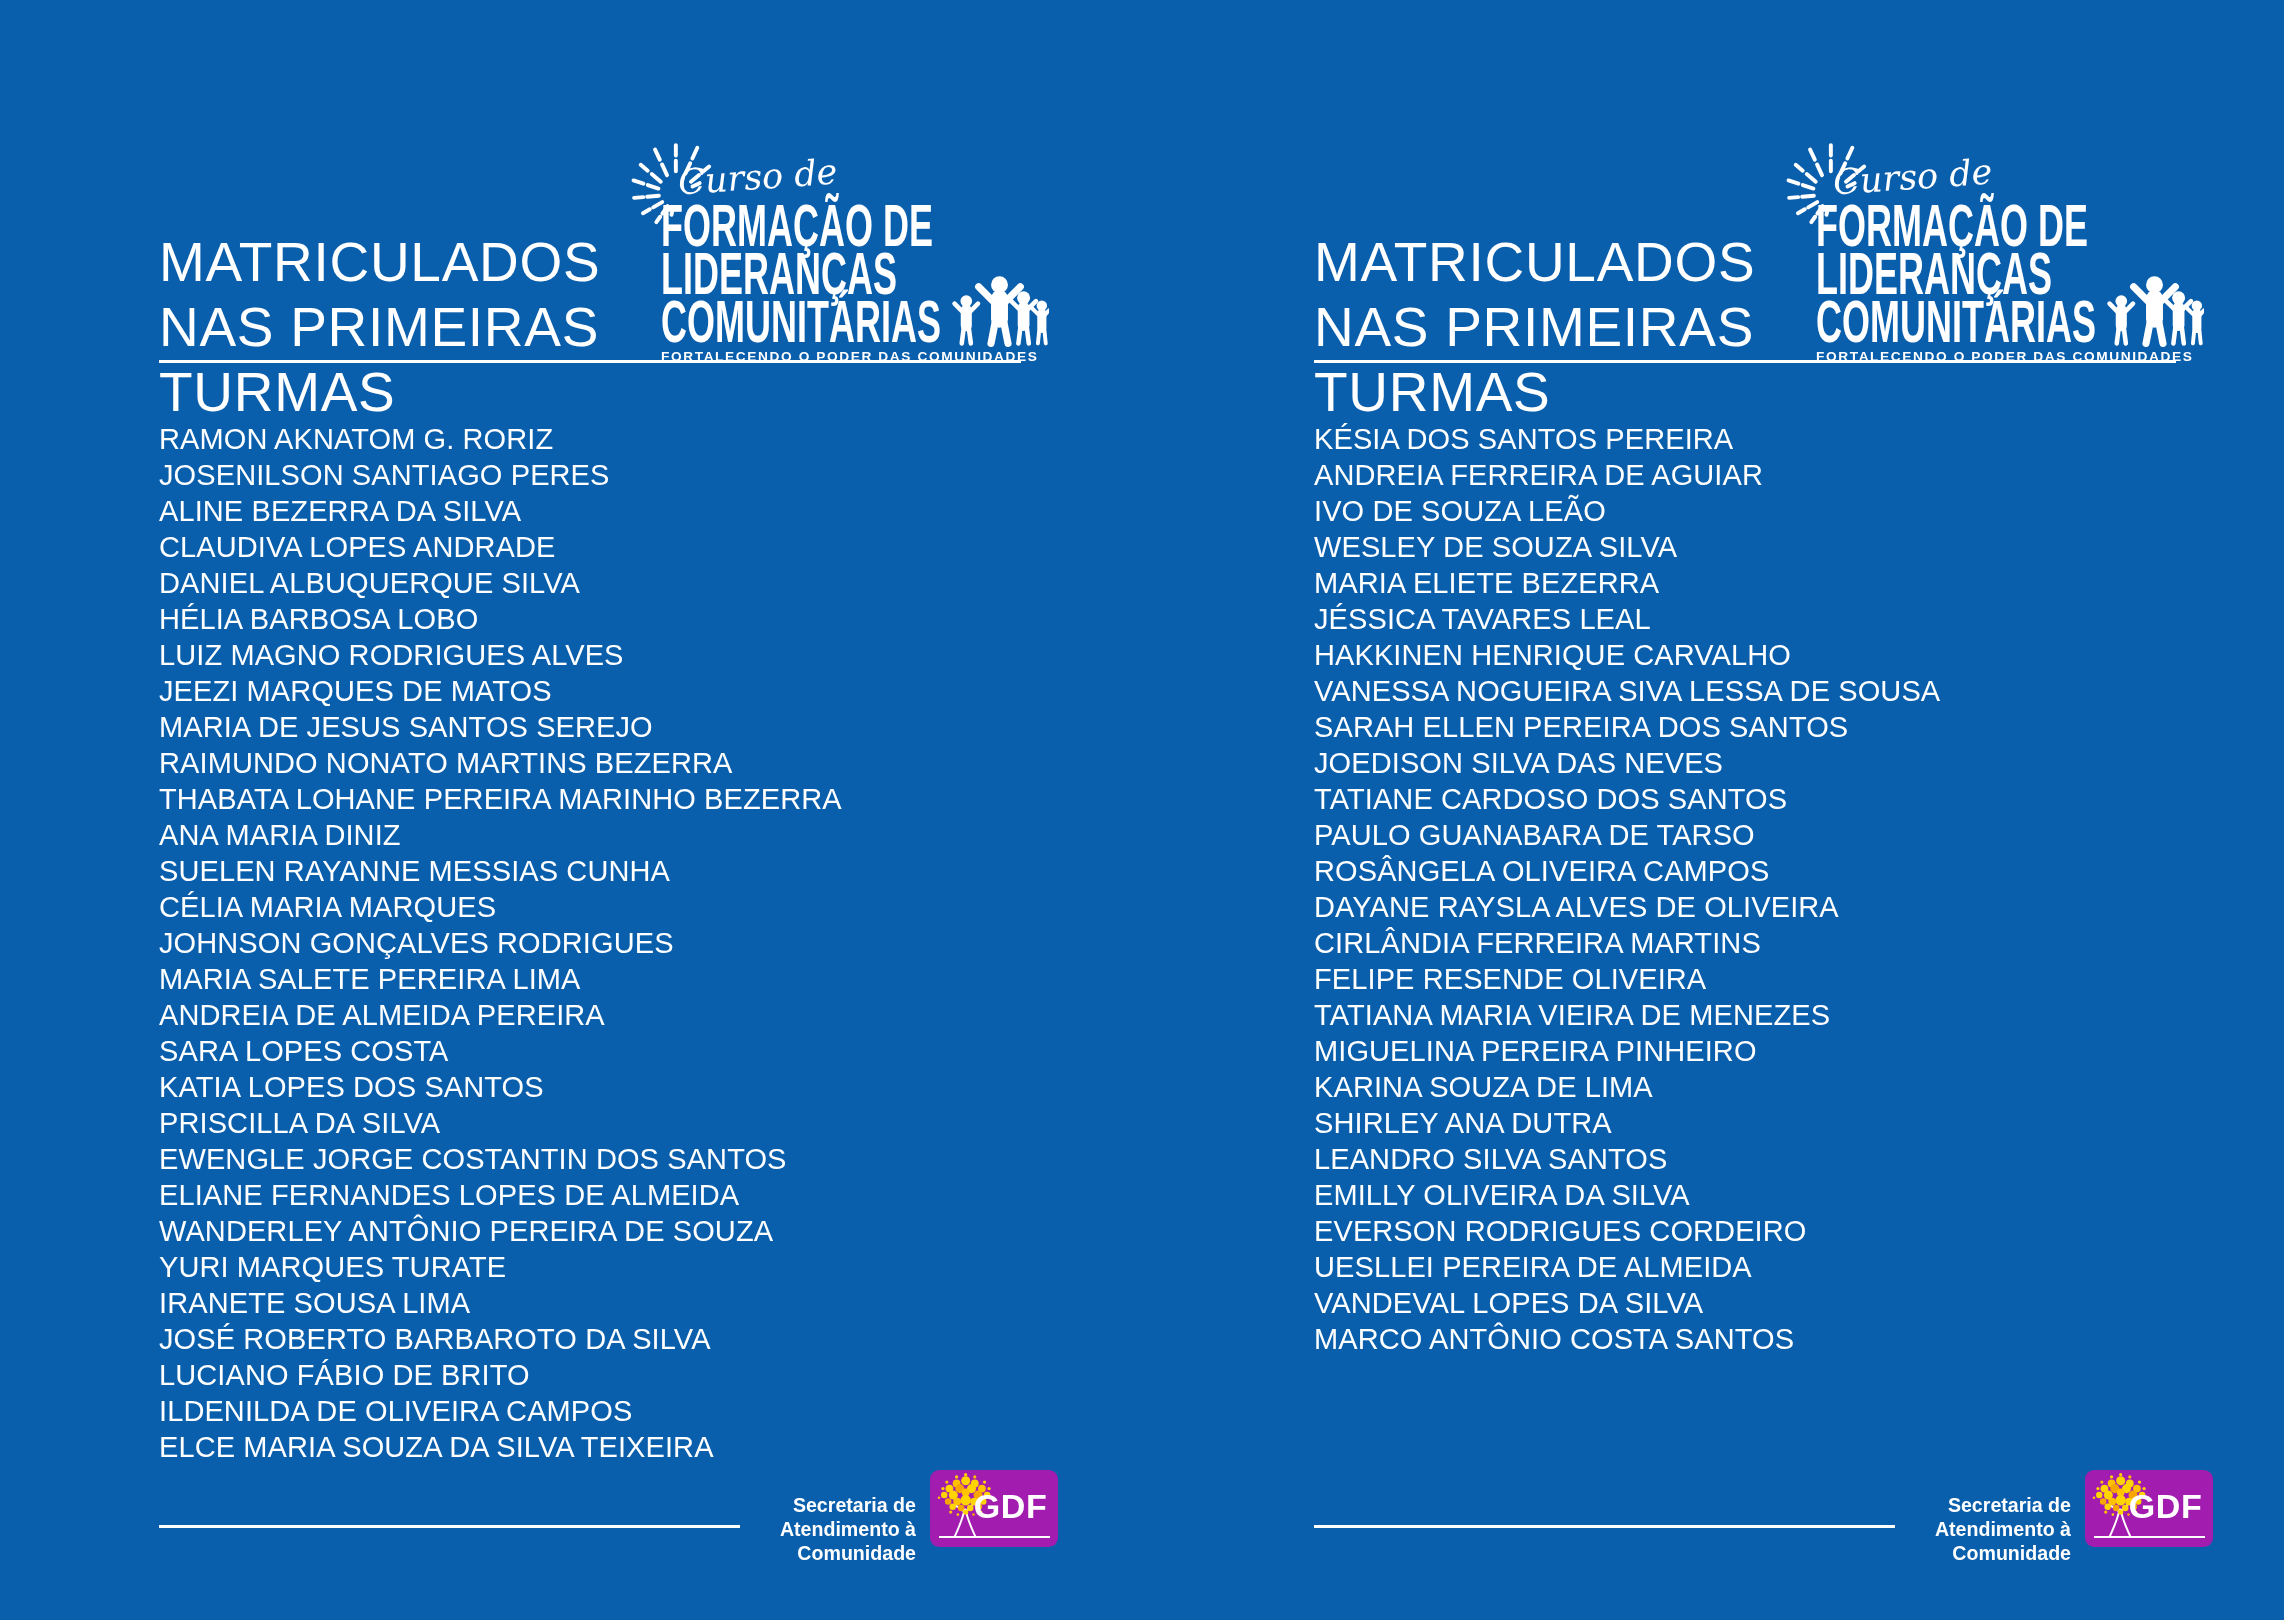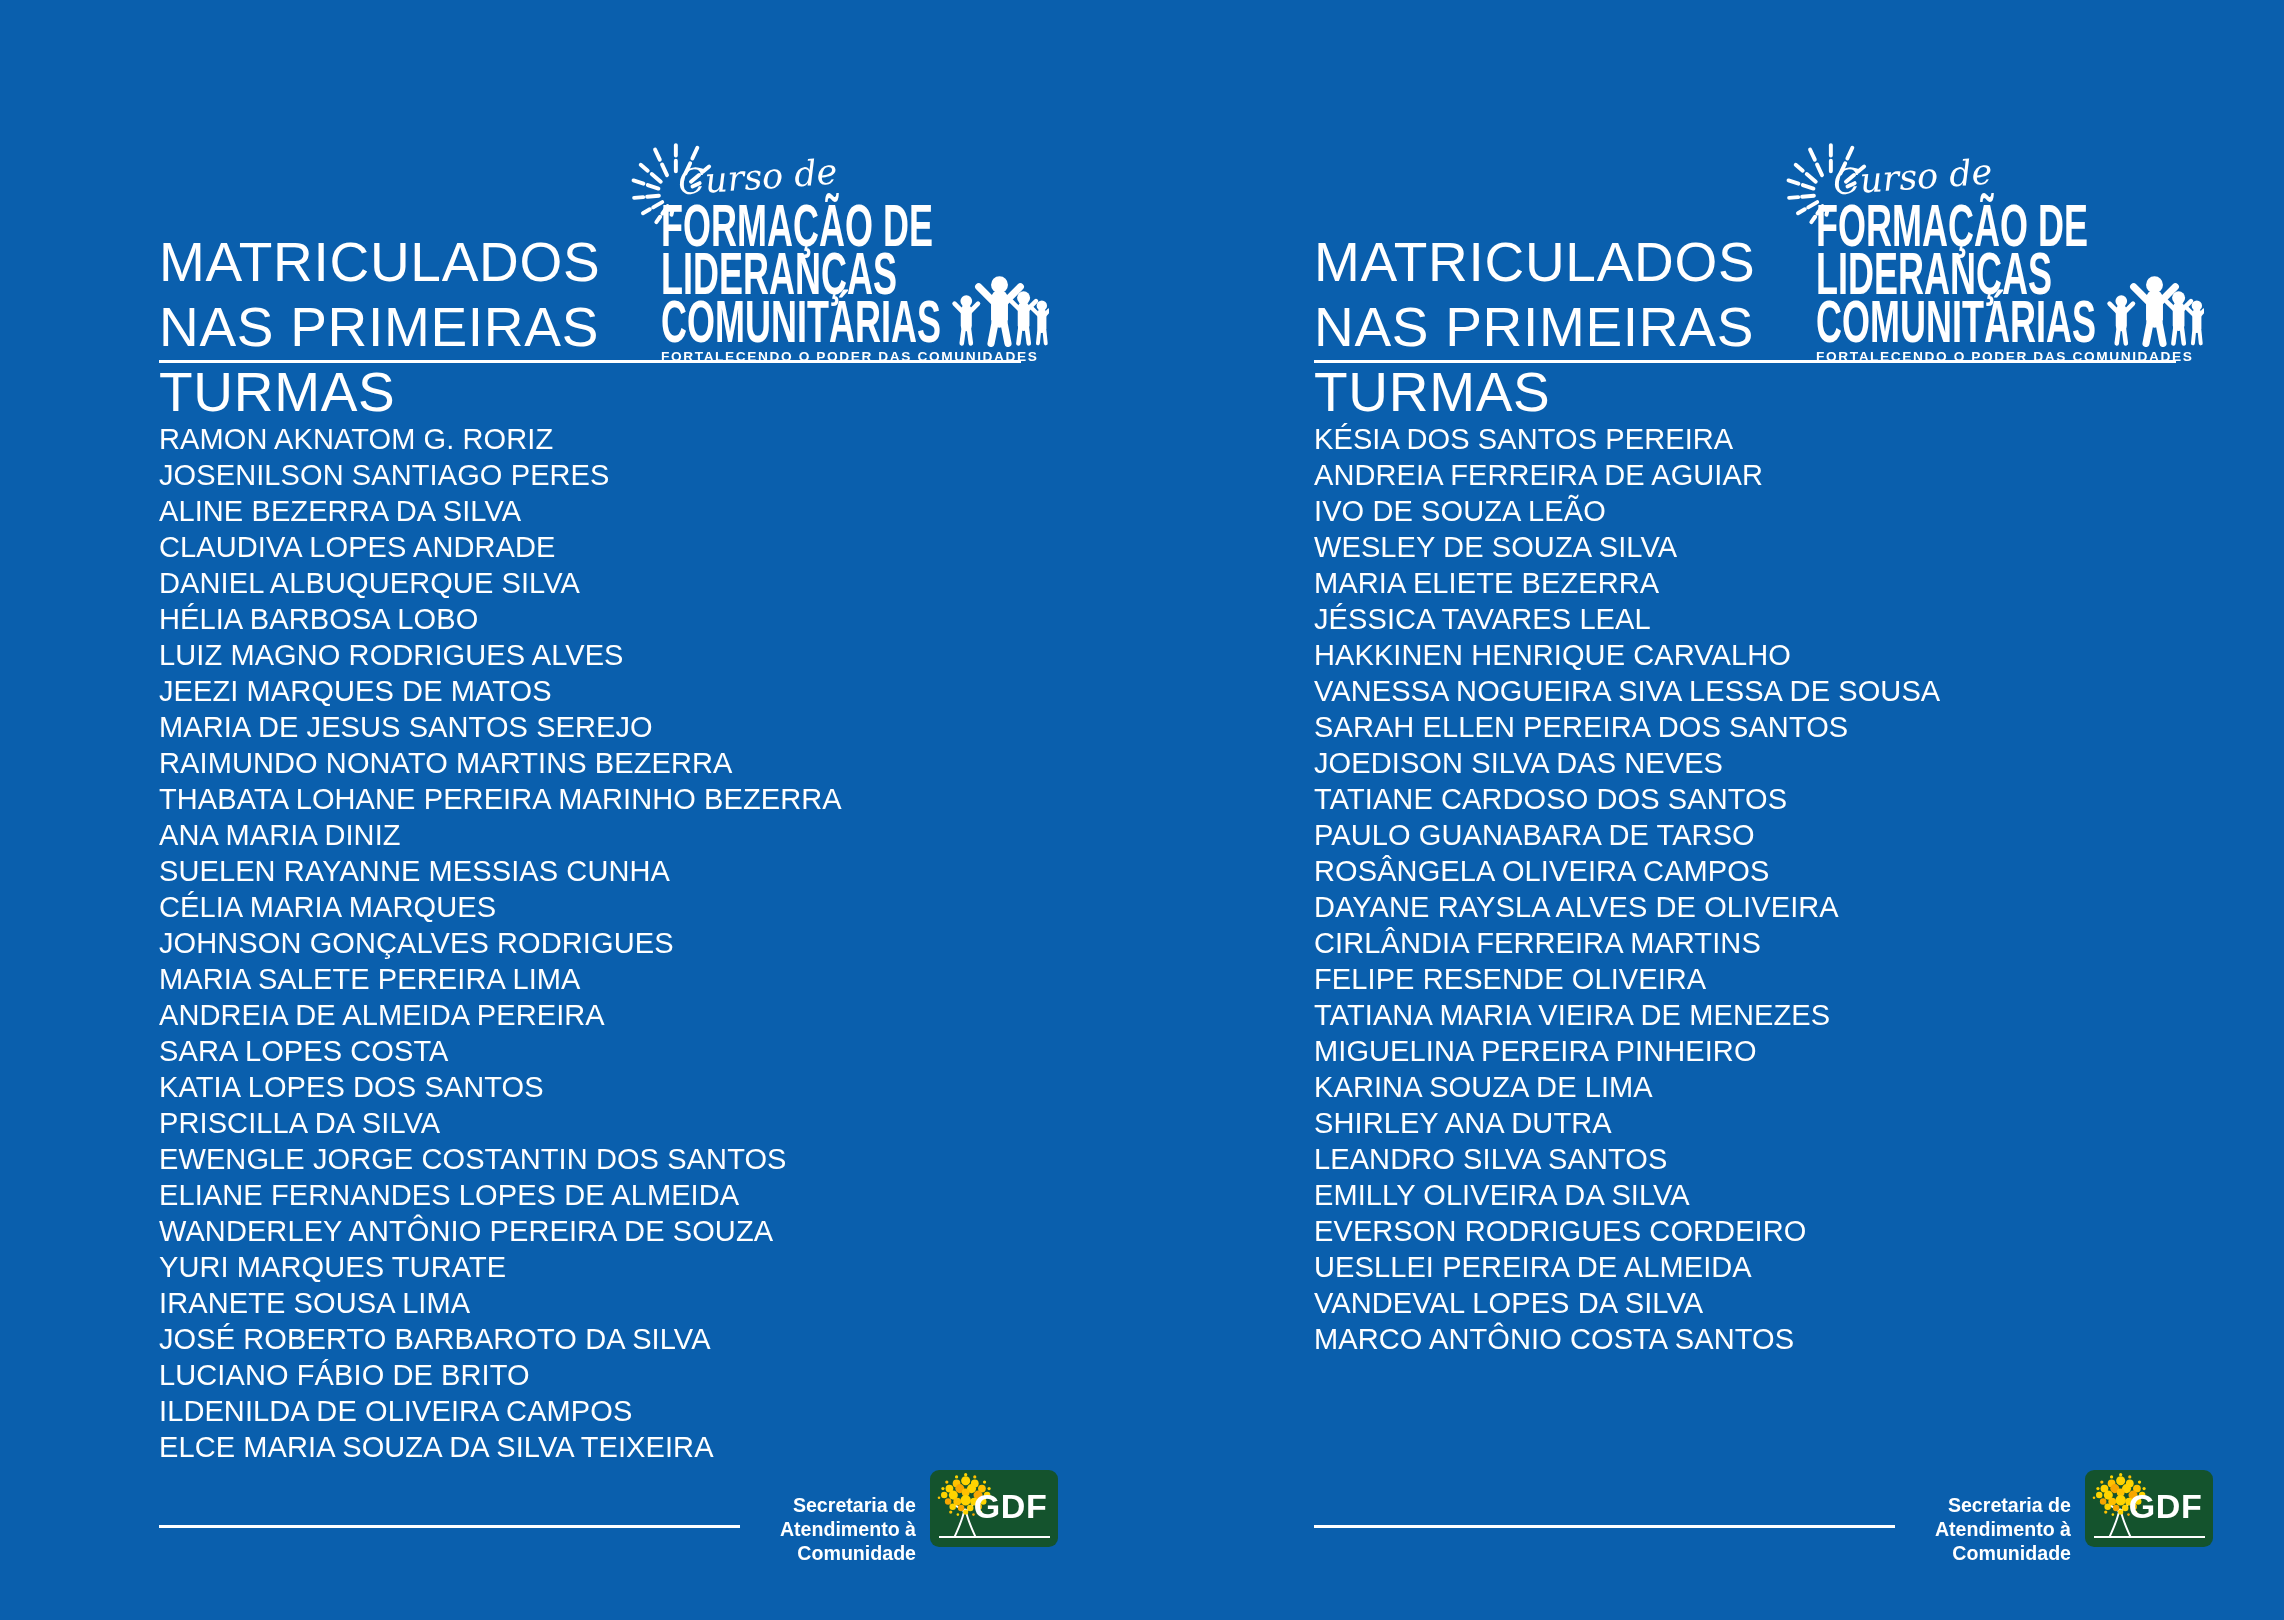--- a/index.html
+++ b/index.html
@@ -52,21 +52,21 @@
   .footer-rule{
     position:absolute;left:159px;top:1525px;width:581px;height:2.6px;background:#FFFFFF;
   }
   .org{
     position:absolute;left:615px;top:1477px;width:301px;text-align:right;
     font-size:19.6px;font-weight:700;line-height:24px;margin-top:16px;
   }
   .org div{white-space:nowrap;}
   .gdf-box{
     position:absolute;left:930px;top:1470px;width:128px;height:77px;
-    background:#14532d;border-radius:9.1px;
+    background:#a21caf;border-radius:9.1px;
   }
   .tree{position:absolute;left:5.2px;top:3.3px;}
   .gdf-text{
     position:absolute;right:10.5px;top:17px;
     font-size:34px;font-weight:700;letter-spacing:0.7px;
   }
   .gdf-underline{
     position:absolute;left:9.1px;right:7.8px;bottom:9.1px;height:2px;background:#FFFFFF;
   }
 </style>

